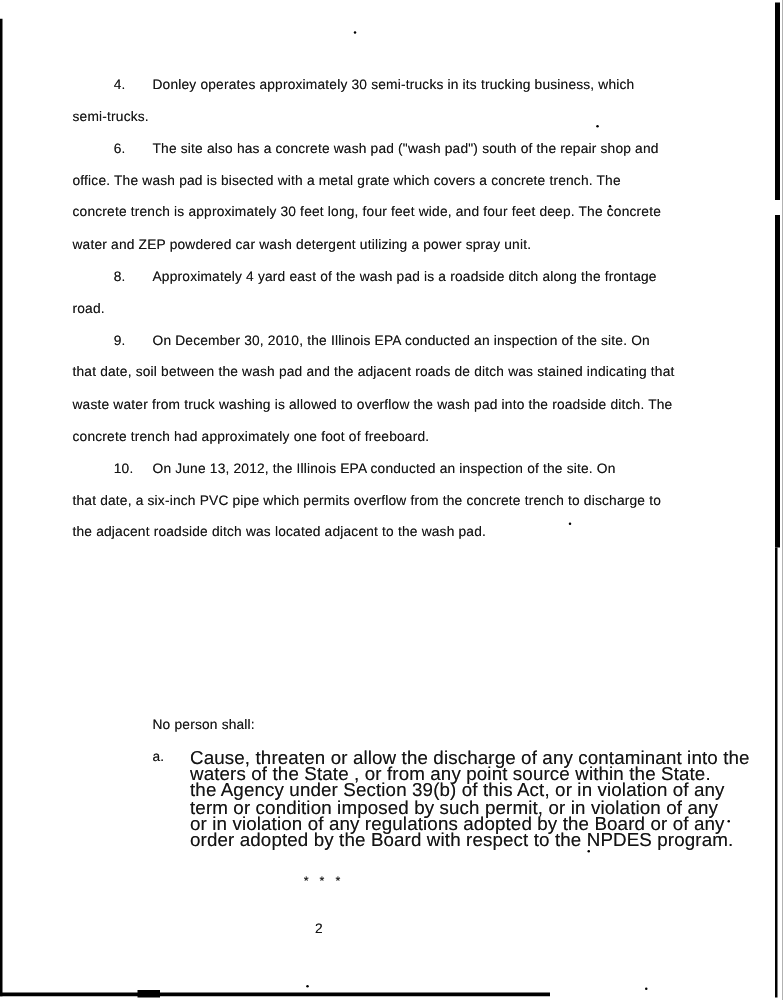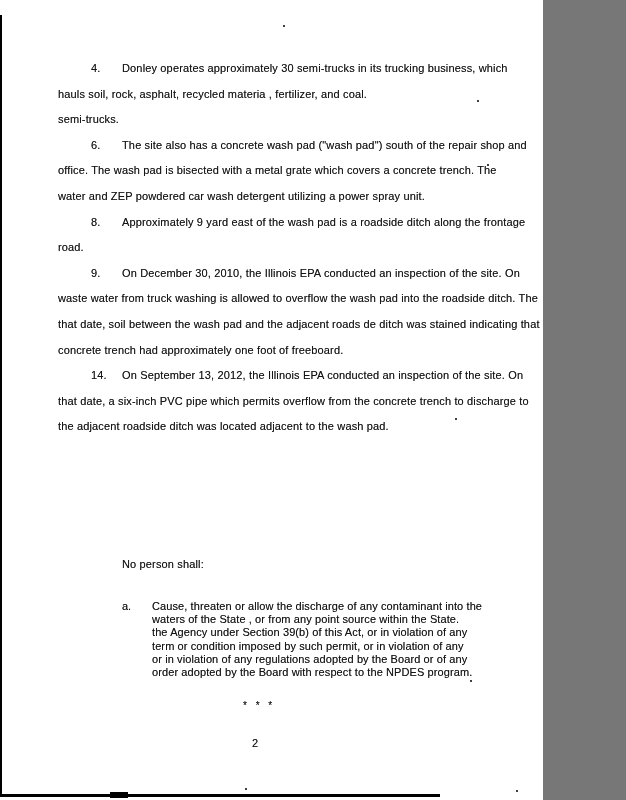--- a/index.html
+++ b/index.html
@@ -1,18 +1,18 @@
 <!DOCTYPE html>
 <html><head>
 <meta charset="utf-8">
 <style>
   html,body { margin:0; padding:0; background:#777; }
   #page {
     position:relative;
-    width:543px; height:800px;
+    width:626px; height:800px;
     background:#ffffff;
     overflow:hidden;
     font-family:"Liberation Sans","DejaVu Sans",sans-serif;
     color:#141414;
   }
   
   #page * { text-shadow:0 0 0.5px rgba(20,20,20,0.55); }
 
   
   .doc {
@@ -20,32 +20,32 @@
     font-size:11px; line-height:25.6px; letter-spacing:0.15px;
     white-space:nowrap;
   }
   .pline { height:25.6px; }
   .pnum {
     display:inline-block; margin-left:33px; width:31px;
   }
 
   
   .quote-intro {
-    position:absolute; left:122px; top:558px;
+    position:absolute; left:122px; top:574px;
     font-size:11px; letter-spacing:0.15px; white-space:nowrap;text-align:center;
   }
   .quote-item {
     position:absolute; left:122px; top:600px; white-space:nowrap;
   }
   .quote-label {
     position:absolute; left:0; top:0; font-size:11px;
   }
   .quote-lines {
     position:absolute; left:30px; top:0; width:400px;
-    font-size:11px; line-height:13.2px; letter-spacing:0.1px;
+    font-size:15px; line-height:13.2px; letter-spacing:0.1px;
     white-space:nowrap;
   }
   .asterisks {
     position:absolute; left:243px; top:700px;
     font-size:10px; letter-spacing:3px;
   }
   .pagenum {
     position:absolute; left:252px; top:737px; font-size:11px;
   }
 
@@ -60,38 +60,38 @@
   .speck { position:absolute; background:#000; width:2px; height:2px; border-radius:1px; }
 </style>
 </head>
 <body>
 
 <div id="page">
 
   <div class="doc">
 
     <div class="pline"><span class="pnum">4.</span><span>Donley operates approximately 30 semi-trucks in its trucking business, which</span></div>
-    <div class="pline">hauls soil, rock, asphalt, recycled materia , fertilizer, and coal.</div>
 
     <div class="pline">semi-trucks.</div>
 
     <div class="pline"><span class="pnum">6.</span><span>The site also has a concrete wash pad ("wash pad") south of the repair shop and</span></div>
     <div class="pline">office. The wash pad is bisected with a metal grate which covers a concrete trench. The</div>
+    <div class="pline">concrete trench is approximately 30 feet long, four feet wide, and four feet deep. The concrete</div>
 
     <div class="pline">water and ZEP powdered car wash detergent utilizing a power spray unit.</div>
 
-    <div class="pline"><span class="pnum">8.</span><span>Approximately 9 yard east of the wash pad is a roadside ditch along the frontage</span></div>
+    <div class="pline"><span class="pnum">8.</span><span>Approximately 4 yard east of the wash pad is a roadside ditch along the frontage</span></div>
     <div class="pline">road.</div>
 
     <div class="pline"><span class="pnum">9.</span><span>On December 30, 2010, the Illinois EPA conducted an inspection of the site. On</span></div>
+    <div class="pline">that date, soil between the wash pad and the adjacent roads de ditch was stained indicating that</div>
     <div class="pline">waste water from truck washing is allowed to overflow the wash pad into the roadside ditch. The</div>
-    <div class="pline">that date, soil between the wash pad and the adjacent roads de ditch was stained indicating that</div>
     <div class="pline">concrete trench had approximately one foot of freeboard.</div>
 
-    <div class="pline"><span class="pnum">14.</span><span>On September 13, 2012, the Illinois EPA conducted an inspection of the site. On</span></div>
+    <div class="pline"><span class="pnum">10.</span><span>On June 13, 2012, the Illinois EPA conducted an inspection of the site. On</span></div>
     <div class="pline">that date, a six-inch PVC pipe which permits overflow from the concrete trench to discharge to</div>
     <div class="pline">the adjacent roadside ditch was located adjacent to the wash pad.</div>
 
   </div>
 
   <div class="quote-intro">No person shall:</div>
 
   <div class="quote-item">
     <span class="quote-label">a.</span>
     <div class="quote-lines">

